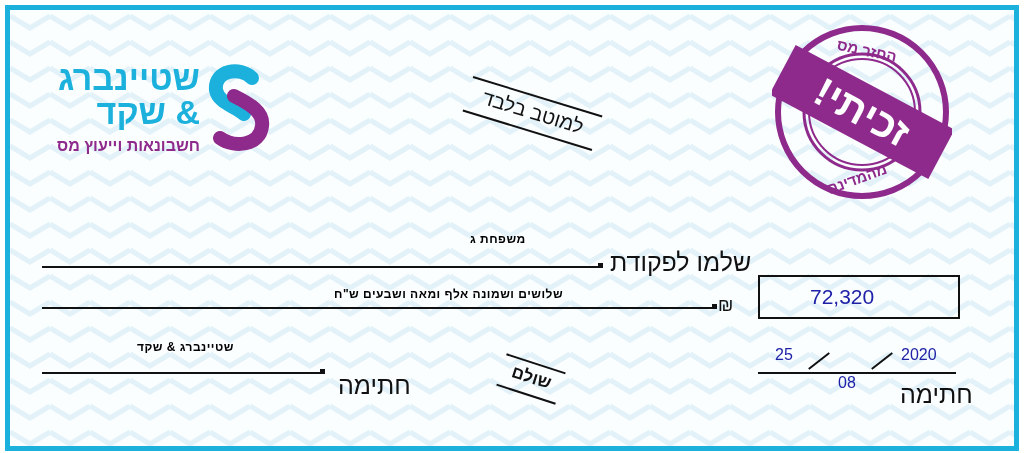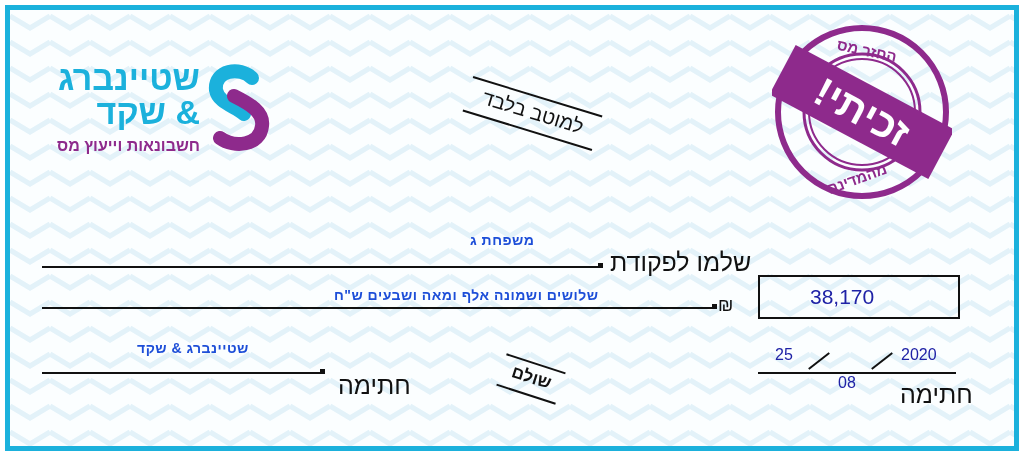--- a/index.html
+++ b/index.html
@@ -3,21 +3,21 @@
 <meta charset="utf-8">
 <style>
   html,body{margin:0;padding:0;}
   body{width:1024px;height:453px;background:#fff;position:relative;overflow:hidden;font-family:"Liberation Sans",sans-serif;}
   .check{position:absolute;left:5px;top:5px;width:1004px;height:436px;border:5px solid #1bb1dc;background:#fbfeff;overflow:hidden;}
   .pattern{position:absolute;inset:0;}
   .abs{position:absolute;}
   .logo-he{color:#1bb1dc;font-weight:bold;direction:rtl;text-align:right;}
   .logo-sub{color:#8e2a8c;font-weight:bold;direction:rtl;}
   .label{color:#111;font-size:25px;direction:rtl;}
-  .fill{color:#1d4ed8;font-weight:bold;font-size:14px;direction:rtl;letter-spacing:0.5px;}
+  .fill{color:#000000;font-weight:bold;font-size:12px;direction:rtl;letter-spacing:0.5px;}
   .line{position:absolute;height:2px;background:#111;}
   .dot{position:absolute;width:5px;height:5px;background:#111;}
   .rot-box{position:absolute;transform-origin:center;}
   .rot-box .bar{height:2px;background:#111;}
   .amount-box{position:absolute;left:748px;top:265px;width:198px;height:40px;border:2px solid #111;}
   .amount{position:absolute;left:50px;top:8px;font-size:21px;color:#1f22a6;}
   .date{font-size:16px;color:#1f22a6;}
   .slash{position:absolute;height:2px;background:#111;width:26px;transform:rotate(-38deg);}
 </style>
 </head>
@@ -67,21 +67,21 @@
   <div class="abs label" style="left:600px;top:238px;">שלמו לפקודת</div>
   <div class="line" style="left:32px;top:256px;width:558px;"></div>
   <div class="dot" style="left:588px;top:253px;"></div>
 
   <div class="abs fill" style="left:324px;top:277px;">שלושים ושמונה אלף ומאה ושבעים ש"ח</div>
   <div class="abs label" style="left:708px;top:285px;font-size:18px;">₪</div>
   <div class="line" style="left:32px;top:297px;width:672px;"></div>
   <div class="dot" style="left:702px;top:294px;"></div>
 
   <div class="amount-box">
-    <div class="amount">38,170</div>
+    <div class="amount">72,320</div>
   </div>
 
   <div class="abs date" style="left:765px;top:336px;">25</div>
   <div class="slash" style="left:796px;top:350px;"></div>
   <div class="abs date" style="left:828px;top:336px;margin-top:28px;">08</div>
   <div class="slash" style="left:859px;top:350px;"></div>
   <div class="abs date" style="left:891px;top:336px;">2020</div>
   <div class="line" style="left:748px;top:362px;width:198px;"></div>
   <div class="abs label" style="left:890px;top:370px;">חתימה</div>
 

